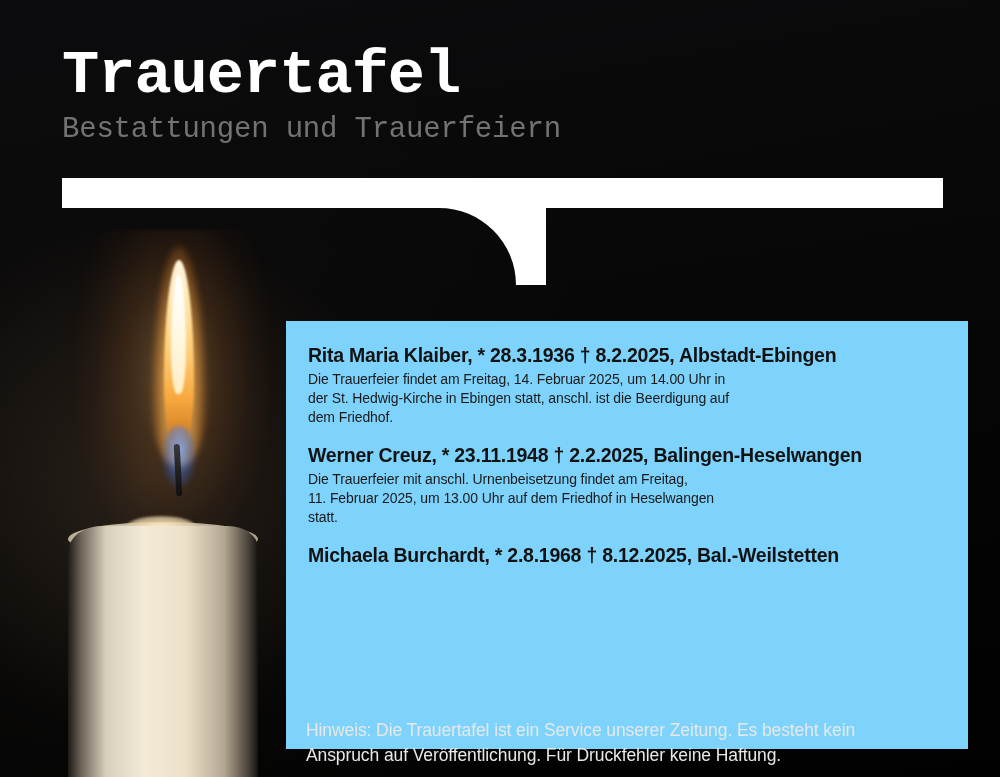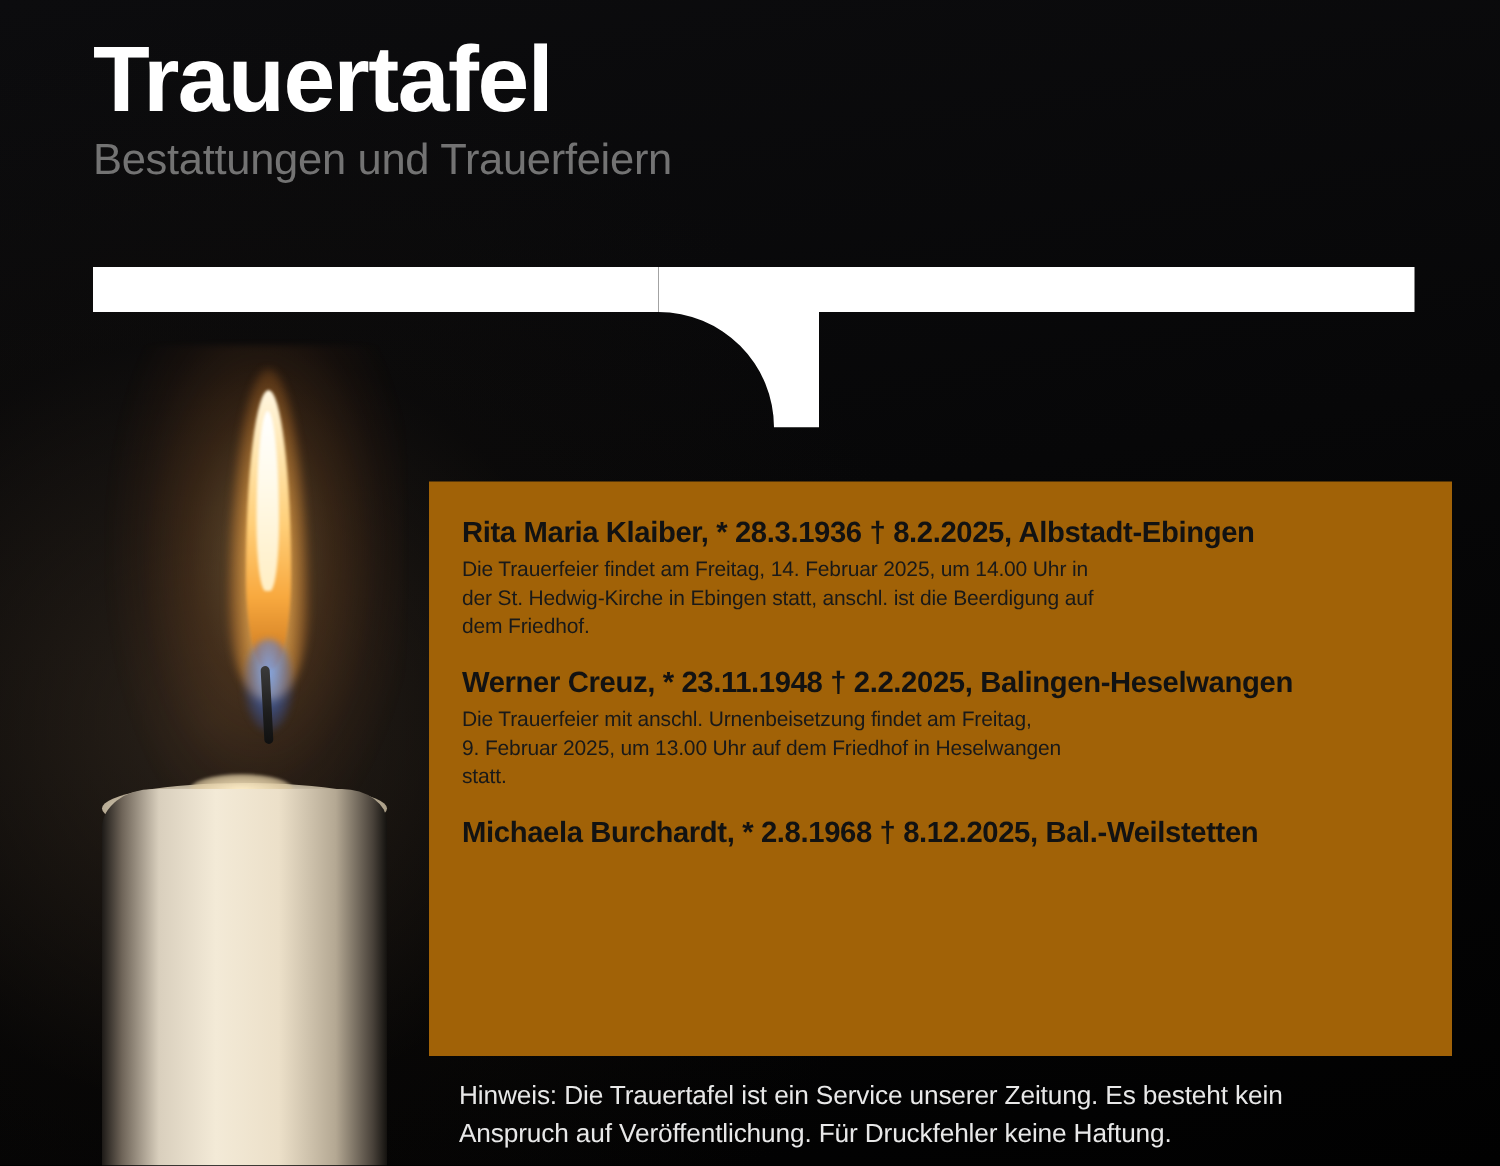--- a/index.html
+++ b/index.html
@@ -26,22 +26,23 @@
     inset: 0;
     background:
       radial-gradient(circle at 14% 62%, rgba(70,55,40,0.55) 0%, rgba(20,16,12,0.25) 26%, rgba(0,0,0,0) 48%),
       linear-gradient(170deg, #0c0c0e 0%, #070708 45%, #010101 100%);
   }
 
   
   .header {
     position: absolute;
     left: 62px;
-    top: 22px;
+    top: 44px;
     z-index: 6;
+    font-family: Liberation Mono, monospace;
   }
   .title {
     color: #ffffff;
     font-size: 62px;
     font-weight: bold;
     letter-spacing: -1px;
     line-height: 1.02;
   }
   .subtitle {
     color: #737373;
@@ -177,22 +178,22 @@
     border-radius: 50%;
     filter: blur(1px);
   }
 
   
   .panel {
     position: absolute;
     left: 286px;
     top: 321px;
     width: 682px;
-    height: 383px;
-    background: #a16207;
+    height: 428px;
+    background: #7dd3fc;
     z-index: 7;
     padding: 22px 26px 18px 22px;
   }
   .entry { margin-bottom: 16px; }
   .entry:last-child { margin-bottom: 0; }
   .entry-head {
     color: #121212;
     font-size: 19.5px;
     font-weight: bold;
     letter-spacing: -0.25px;
@@ -258,21 +259,21 @@
     <div class="entry">
       <div class="entry-head">Rita Maria Klaiber, * 28.3.1936 † 8.2.2025, Albstadt-Ebingen</div>
       <div class="entry-body">Die Trauerfeier findet am Freitag, 14. Februar 2025, um 14.00 Uhr in
 der St. Hedwig-Kirche in Ebingen statt, anschl. ist die Beerdigung auf
 dem Friedhof.</div>
     </div>
 
     <div class="entry">
       <div class="entry-head">Werner Creuz, * 23.11.1948 † 2.2.2025, Balingen-Heselwangen</div>
       <div class="entry-body">Die Trauerfeier mit anschl. Urnenbeisetzung findet am Freitag,
-9. Februar 2025, um 13.00 Uhr auf dem Friedhof in Heselwangen
+11. Februar 2025, um 13.00 Uhr auf dem Friedhof in Heselwangen
 statt.</div>
     </div>
 
     <div class="entry">
       <div class="entry-head">Michaela Burchardt, * 2.8.1968 † 8.12.2025, Bal.-Weilstetten</div>
     </div>
 
   </div>
 
   <div class="note">Hinweis: Die Trauertafel ist ein Service unserer Zeitung. Es besteht kein

